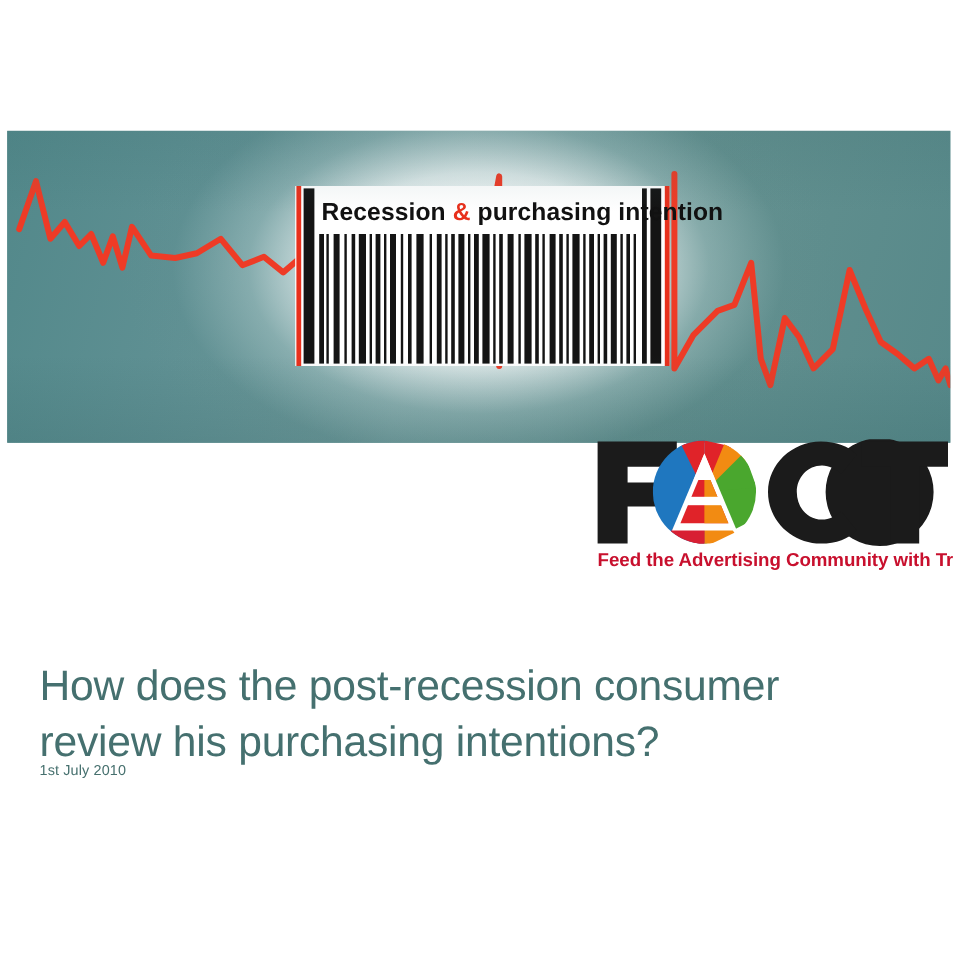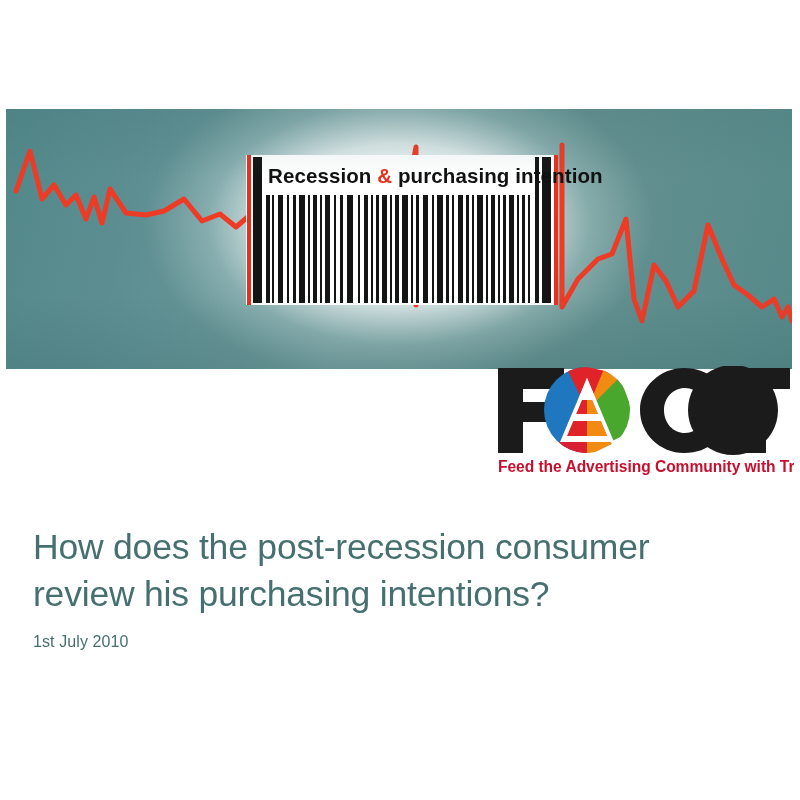--- a/index.html
+++ b/index.html
@@ -69,40 +69,40 @@
     top: 366px;
     width: 302px;
     height: 112px;
   }
   #fact-logo svg { display: block; }
 
   
   #title-block {
     position: absolute;
     left: 33px;
-    top: 524px;
+    top: 548px;
     width: 730px;
   }
   #slide-title {
     margin: 0;
     font-family: "Liberation Sans", sans-serif;
     font-size: 35.5px;
     line-height: 47px;
     font-weight: 400;
     color: #45706f;
     letter-spacing: -0.2px;
     white-space: pre-line;
   }
   #slide-date {
     position: absolute;
     left: 33px;
     top: 631px;
     margin: 0;
     font-family: "Liberation Sans", sans-serif;
-    font-size: 16px;
+    font-size: 12px;
     line-height: 22px;
     font-weight: 400;
     color: #46706e;
     letter-spacing: 0.1px;
     text-align: center;
   }
 </style>
 </head>
 <body>
 

